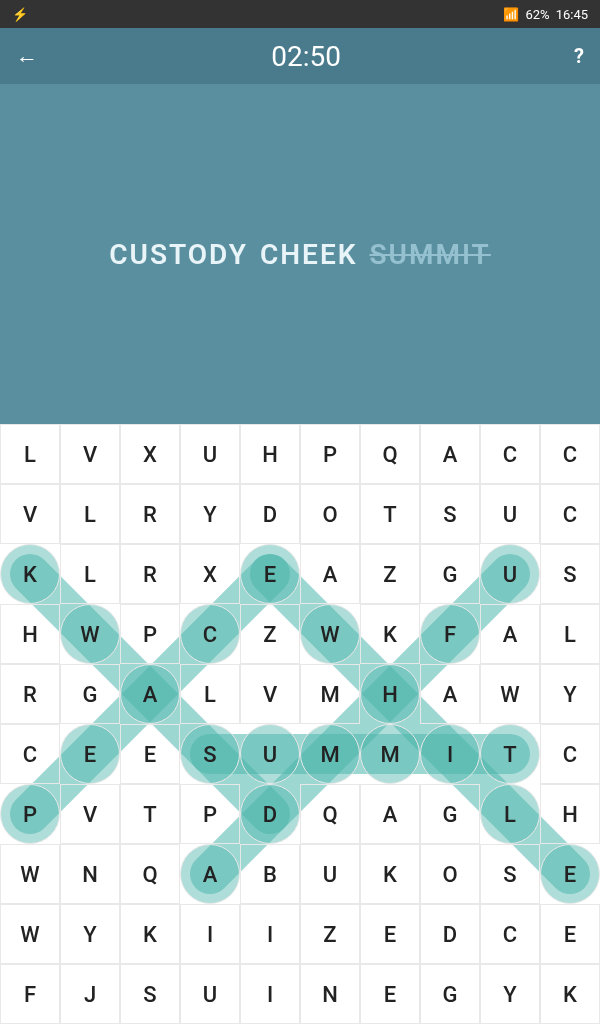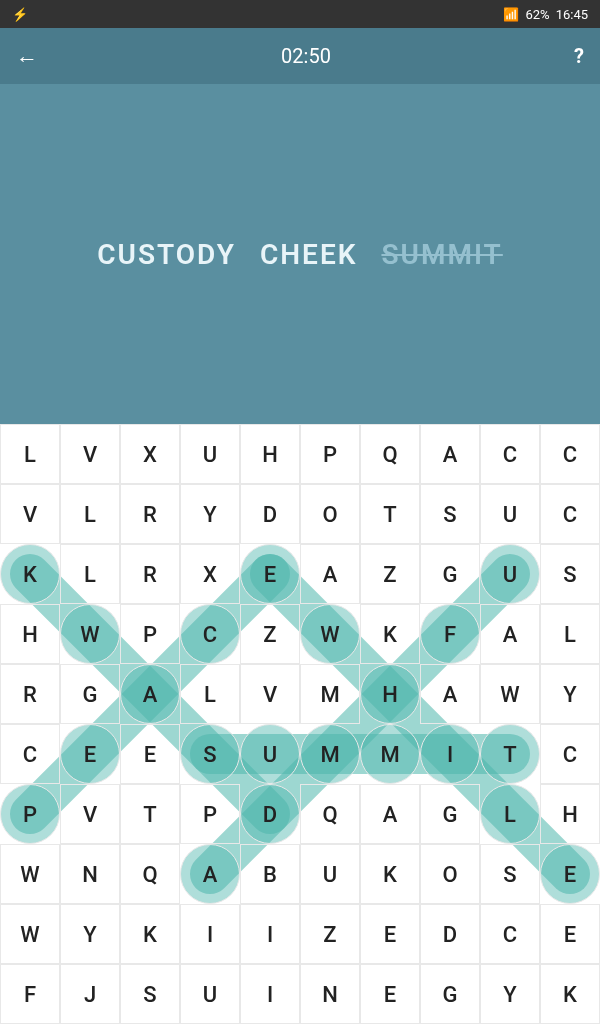--- a/index.html
+++ b/index.html
@@ -32,36 +32,36 @@
       width: 600px;
       height: 56px;
       background: #4a7b8c;
       display: flex;
       align-items: center;
       justify-content: space-between;
       padding: 0 16px;
       color: #fff;
     }
     .top-bar-back { font-size: 22px; cursor: pointer; }
-    .top-bar-timer { font-size: 20px; font-weight: 400; }
+    .top-bar-timer { font-size: 28px; font-weight: 400; }
     .top-bar-help { font-size: 20px; font-weight: bold; cursor: pointer; }
 
     
     .header-area {
       width: 600px;
       height: 340px;
       background: #5a8fa0;
       display: flex;
       flex-direction: column;
       align-items: center;
       justify-content: center;
     }
     .words-row {
       display: flex;
-      gap: 24px;
+      gap: 12px;
       flex-wrap: wrap;
       justify-content: flex-end;
       padding: 0 20px;
     }
     .word-item {
       font-size: 28px;
       font-weight: 600;
       color: #e8f4f8;
       letter-spacing: 2px;
       text-transform: uppercase;

